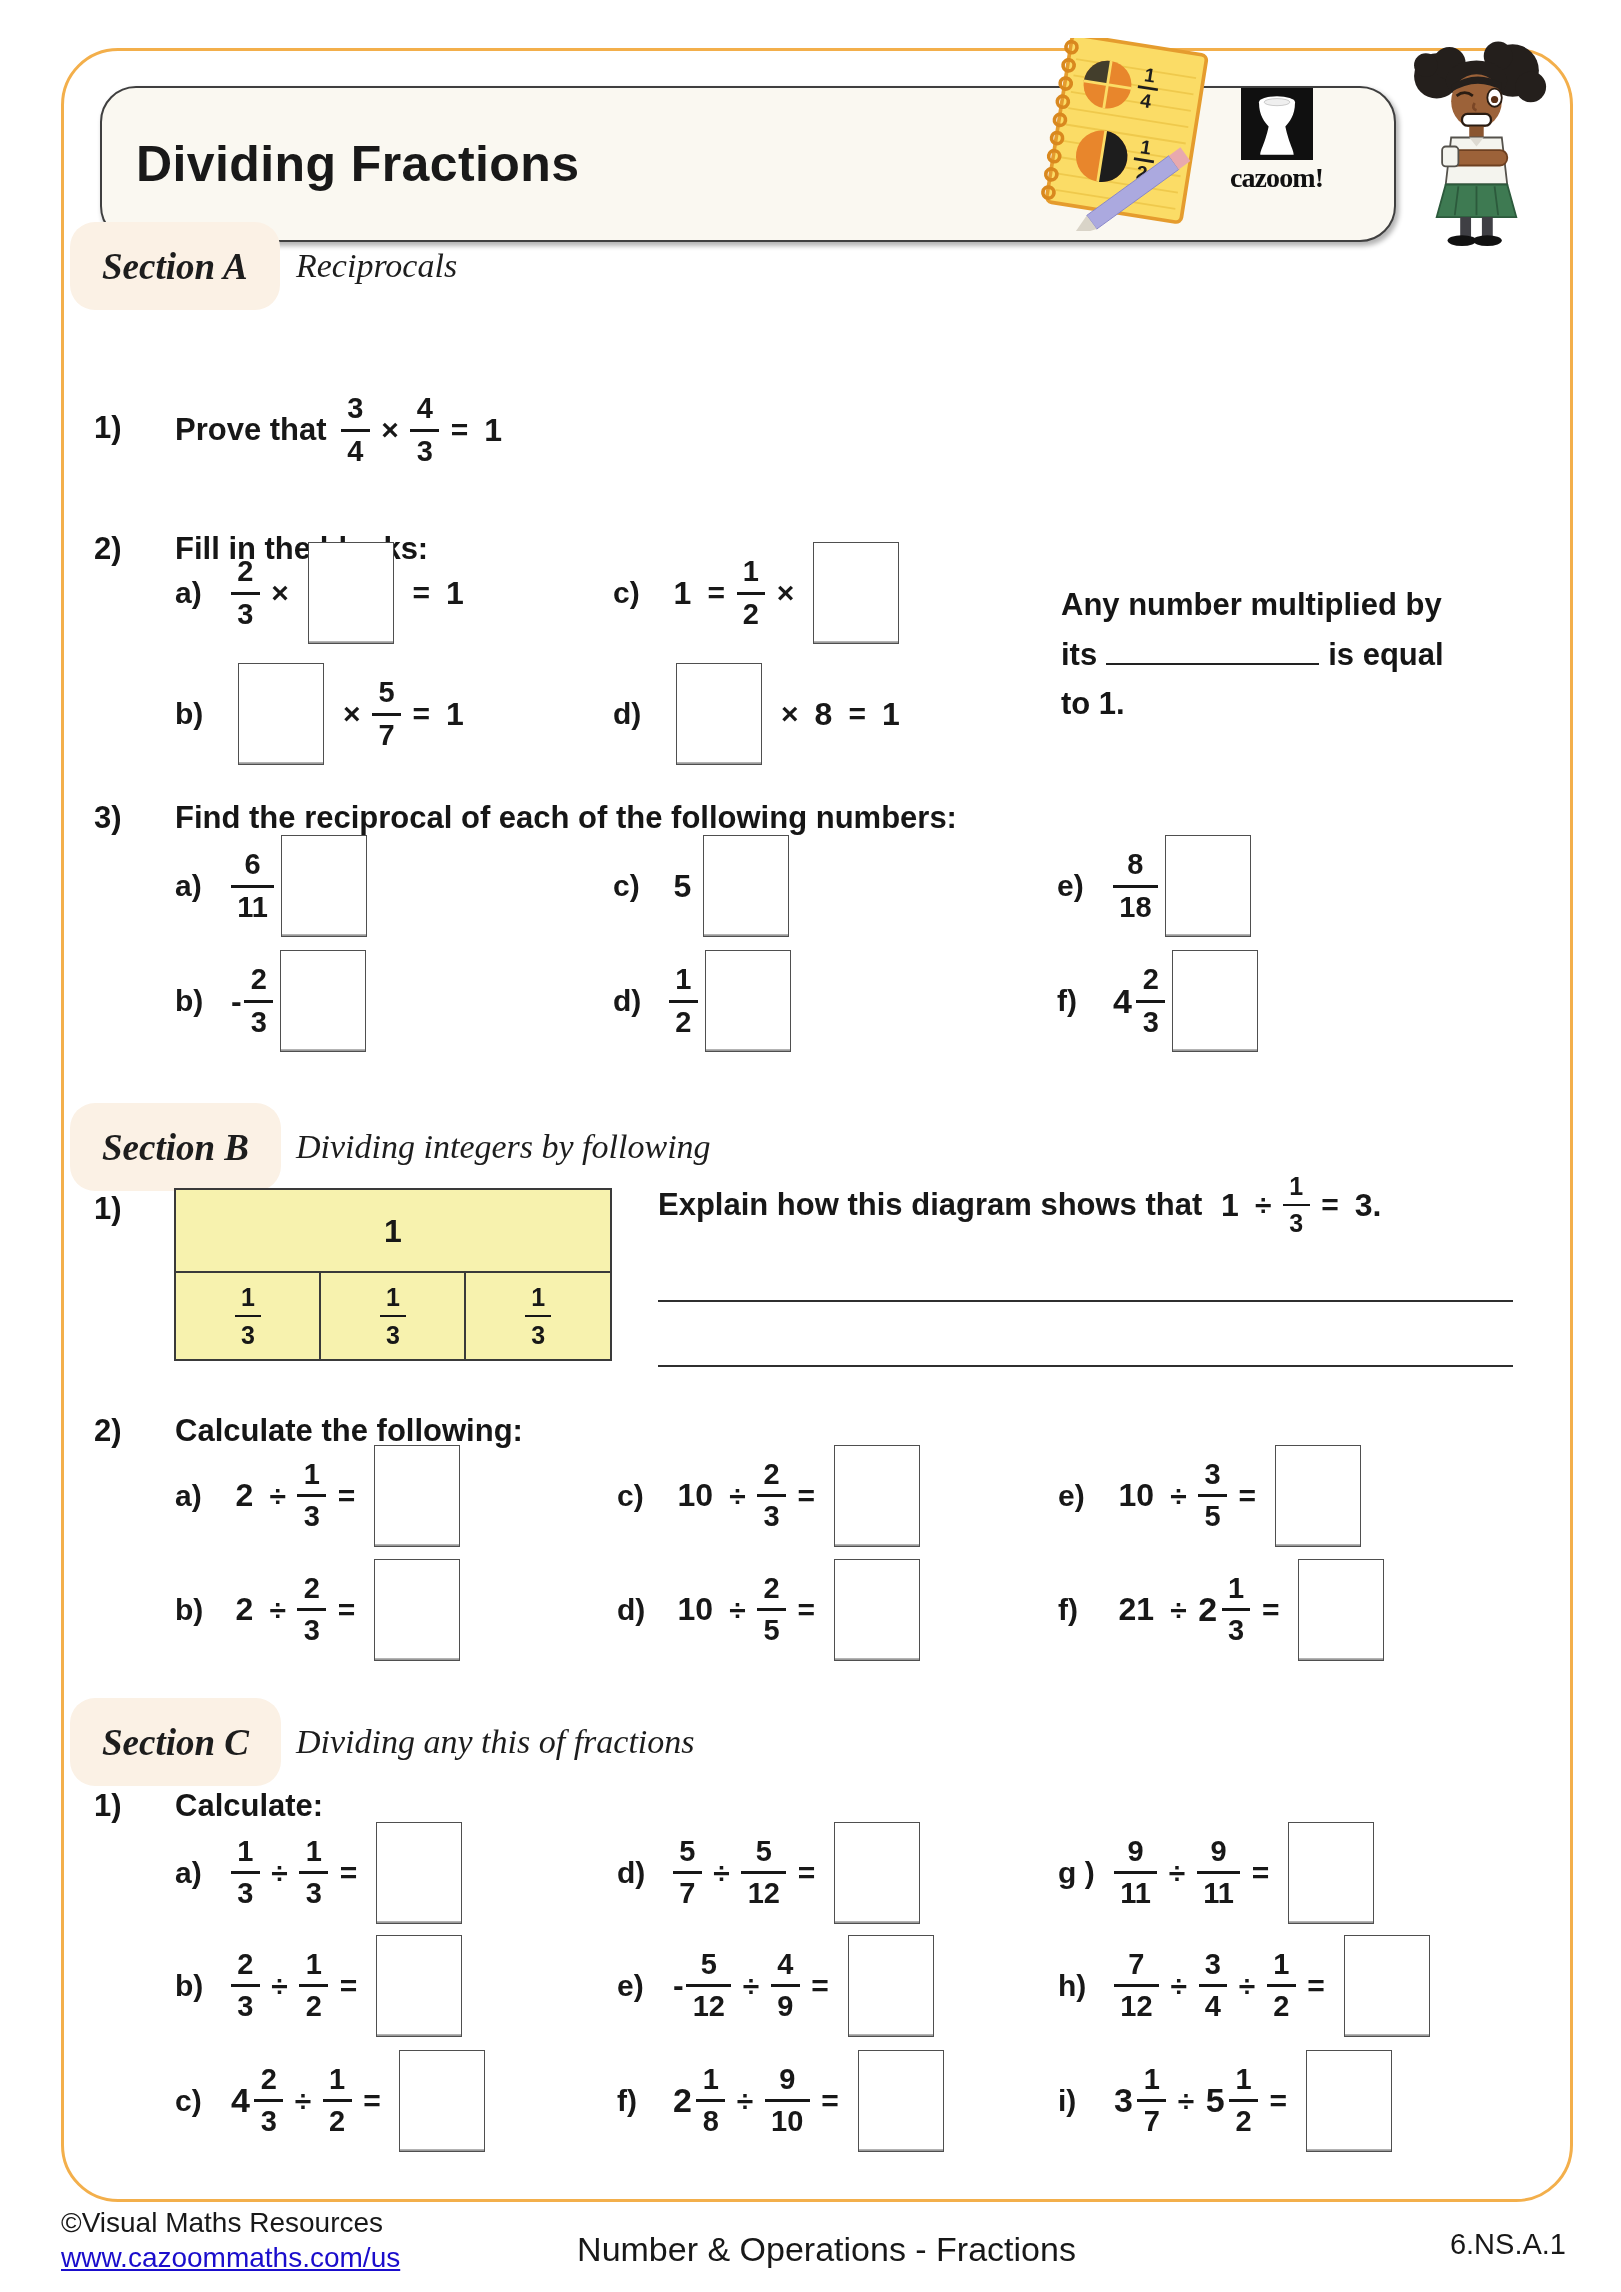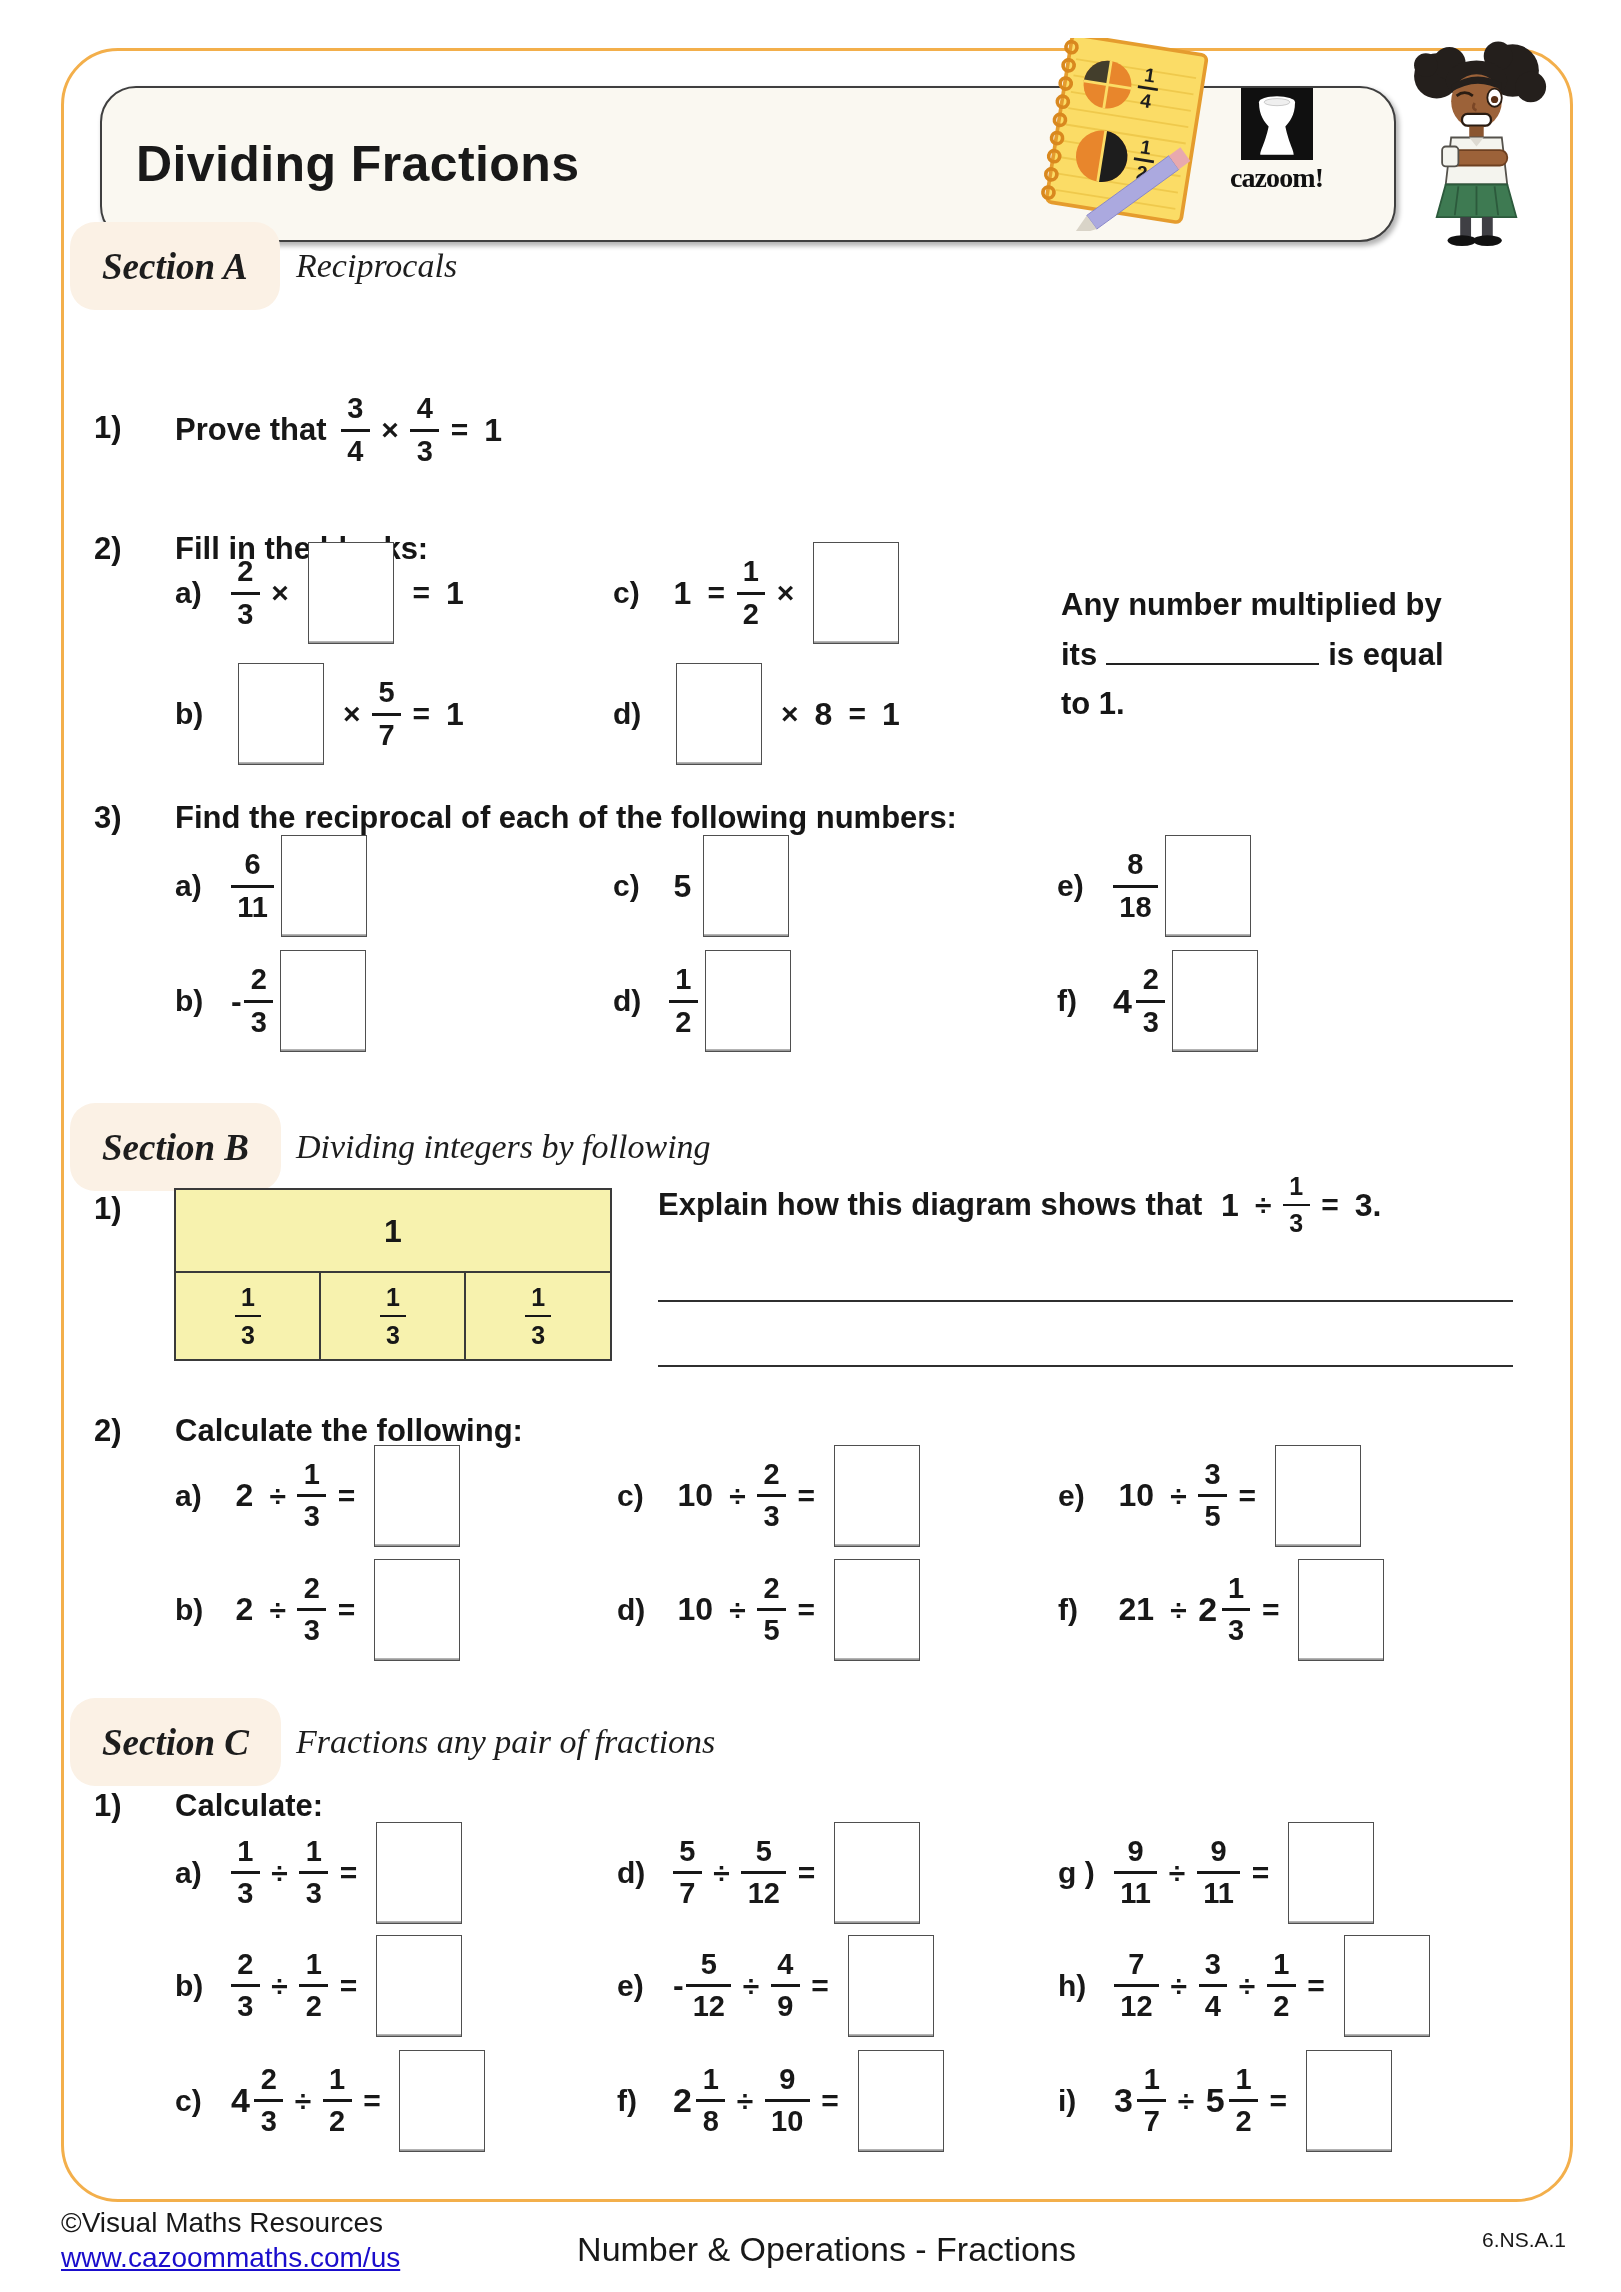--- a/index.html
+++ b/index.html
@@ -60,21 +60,21 @@
   .diagram-cell{flex:1;height:86px;background:#F7F2AE;border:2.7px solid #3a3a3a;
        display:flex;align-items:center;justify-content:center;}
   .diagram-cell + .diagram-cell{margin-left:-2.7px;}
 
   .answer-line{position:absolute;left:658px;width:855px;border-bottom:2.7px solid #2f2f2f;height:0;}
 
   
   .footer-left{position:absolute;left:61px;top:2205px;font-size:28px;line-height:1.25;}
   .footer-link{color:#1A0DCC;text-decoration:underline;cursor:pointer;}
   .footer-center{position:absolute;left:0;right:0;top:2230px;text-align:center;font-size:34px;margin-left:31px;}
-  .footer-code{position:absolute;right:56px;top:2228px;font-size:21px;}
+  .footer-code{position:absolute;right:56px;top:2228px;font-size:29px;}
 </style>
 </head>
 <body>
 
 <div class="page-border"></div>
 
 <div class="title-box">
   <span class="page-title">Dividing Fractions</span>
 </div>
 
@@ -443,21 +443,21 @@
         <span class="fd">3</span>
       </span>
     </span>
     <span class="expr-op">=</span>
     <span class="answer-box"></span>
   </div>
 
 <div class="section-chip" style="top:1698px">
   <span>Section C</span>
 </div>
-<div class="section-sub" style="top:1698px">Fractions any pair of fractions</div>
+<div class="section-sub" style="top:1698px">Dividing any this of fractions</div>
 
 <span class="qnum" style="left:94px;top:1788px">1)</span>
 <span class="qheading" style="left:175px;top:1788px">Calculate:</span>
 <div class="expr" style="left:175px;top:1821px;height:103px">
     <span class="expr-label">a)</span>
     <span class="fracwrap">
       <span class="frac">
         <span class="fn">1</span>
         <span class="fd">3</span>
       </span>

